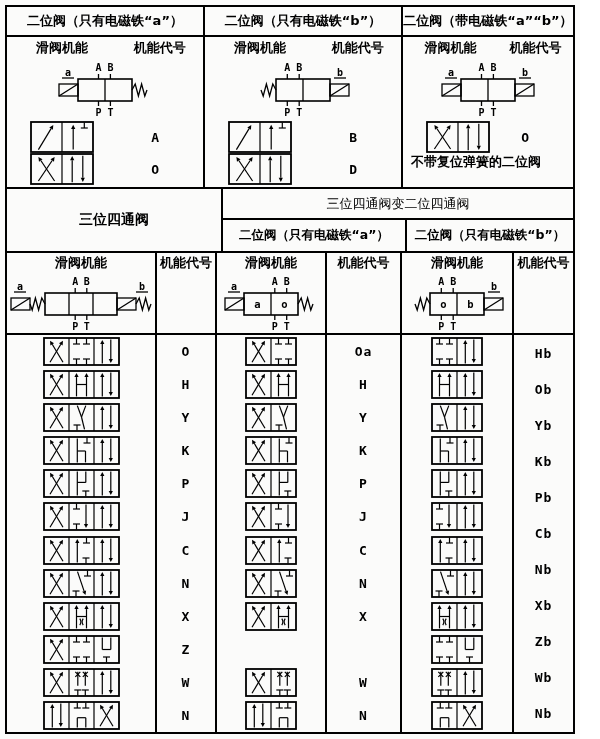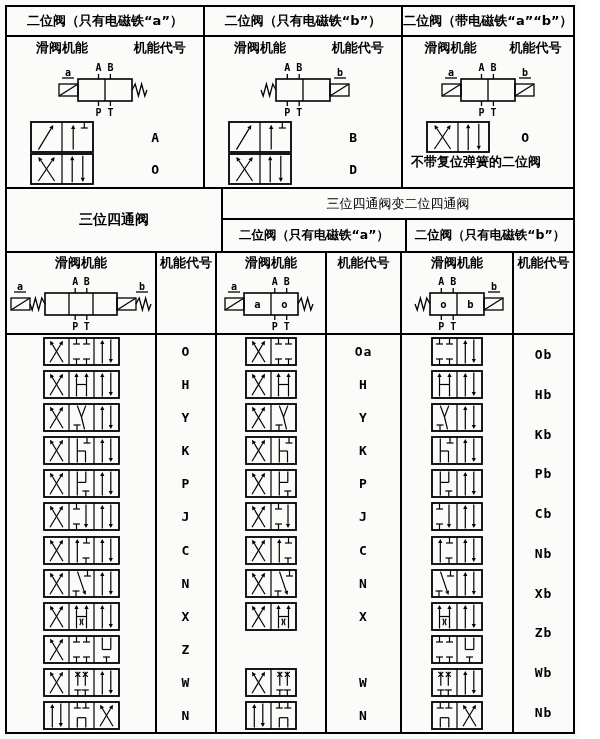--- a/index.html
+++ b/index.html
@@ -1275,22 +1275,23 @@
                 </g>
               </svg>
             </div>
           </div>
       </div>
       <div class="lcol">
         <div class="colhead">
           <span class="hlabel">机能代号</span>
         </div>
         <div class="slots">
+            <div class="slot code">Hb</div>
             <div class="slot code">Ob</div>
-            <div class="slot code">Hb</div>
+            <div class="slot code">Yb</div>
             <div class="slot code">Kb</div>
             <div class="slot code">Pb</div>
             <div class="slot code">Cb</div>
             <div class="slot code">Nb</div>
             <div class="slot code">Xb</div>
             <div class="slot code">Zb</div>
             <div class="slot code">Wb</div>
             <div class="slot code">Nb</div>
           </div>
       </div>

